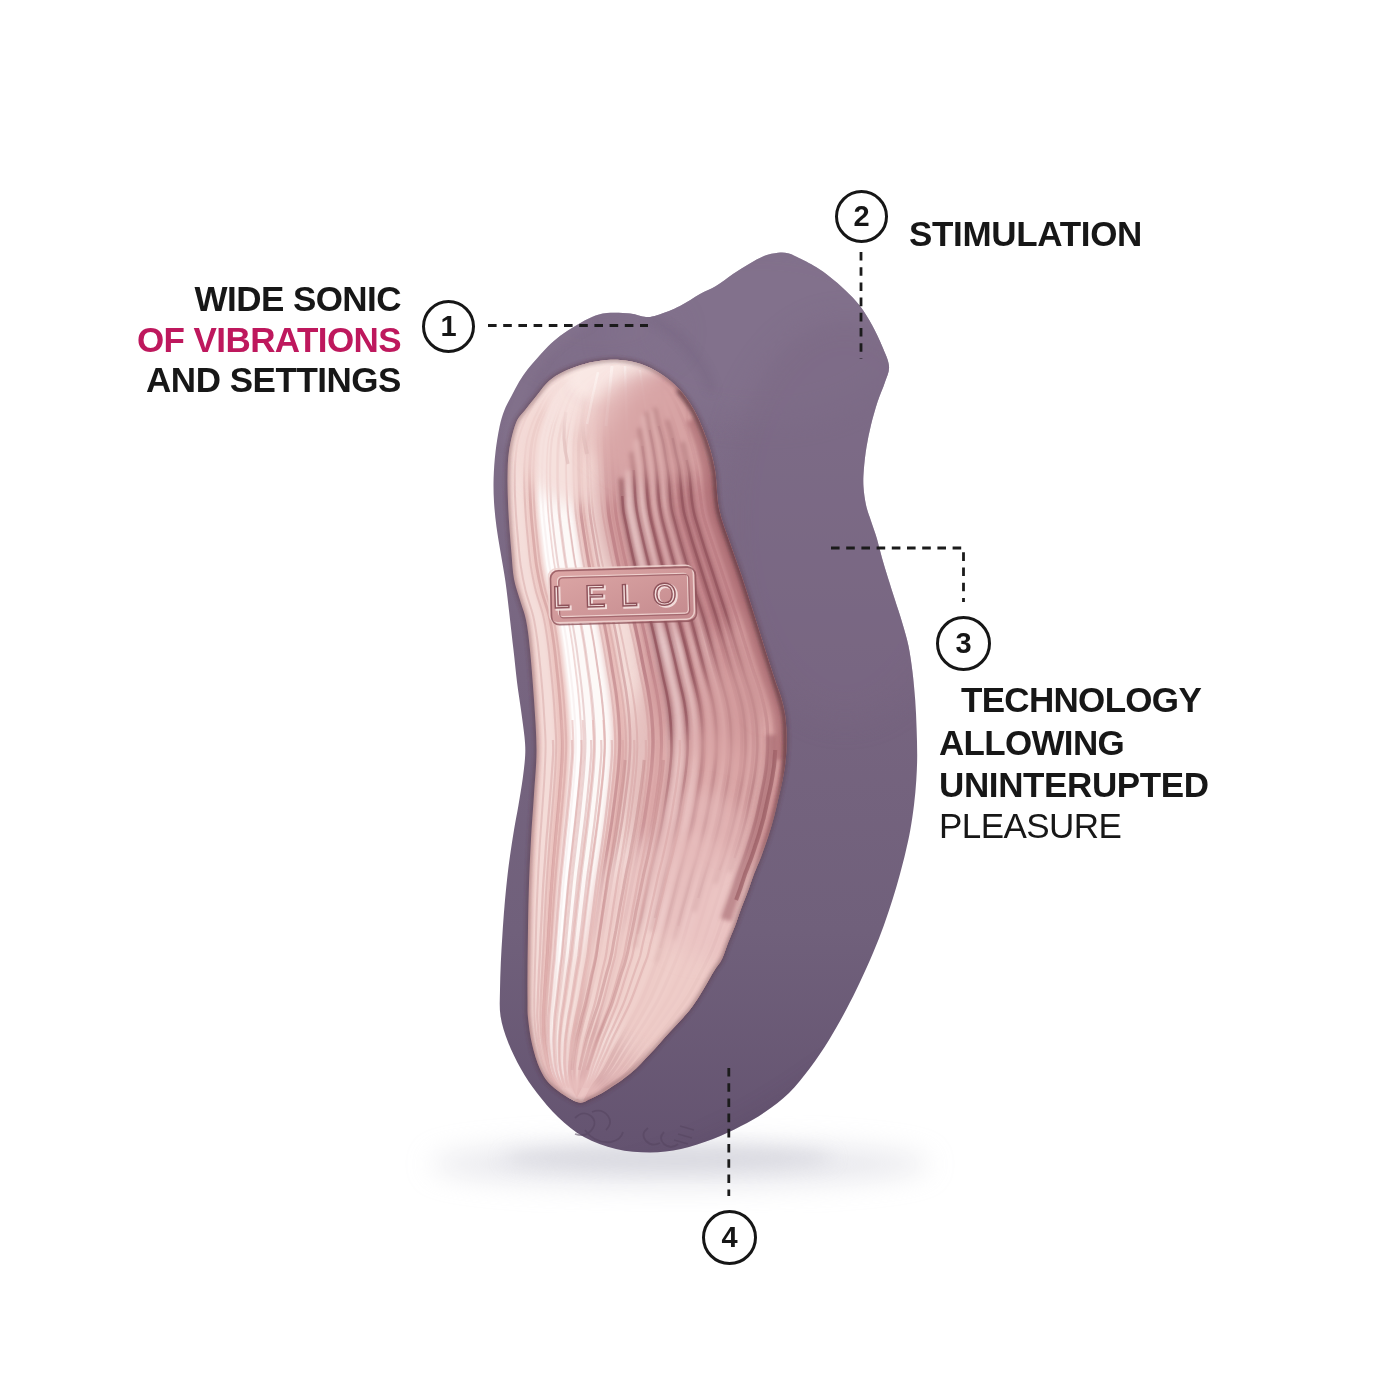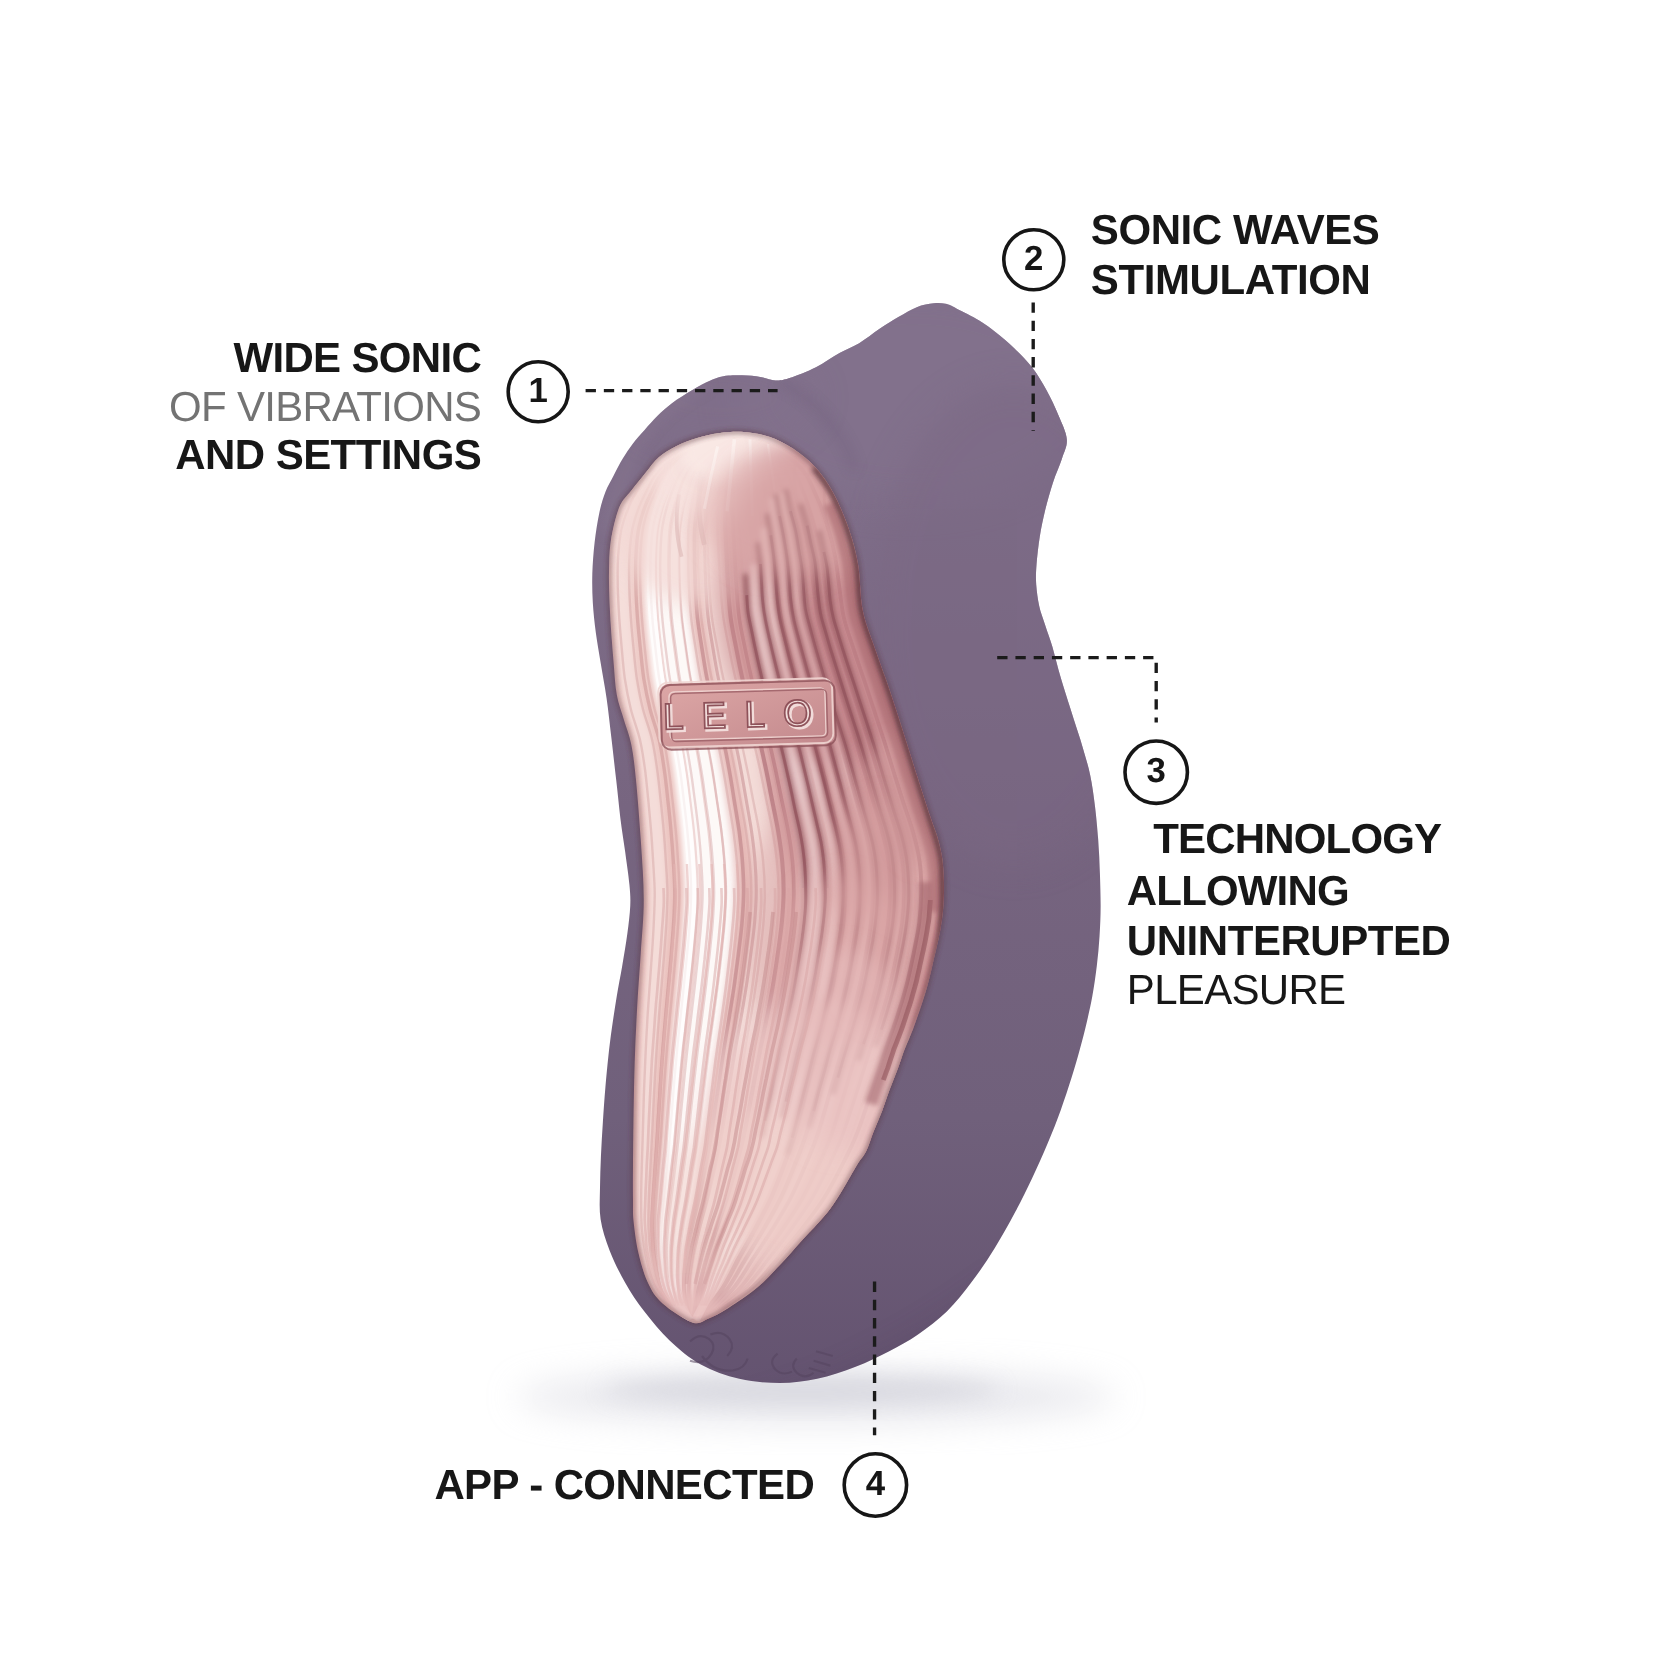--- a/index.html
+++ b/index.html
@@ -218,22 +218,20 @@
 <path d="M831,548 H963.5 V602" stroke="#1b1b1b" stroke-width="2.8" stroke-dasharray="8.6 6.6" fill="none"></path>
 <path d="M728.8,1068 V1196" stroke="#1b1b1b" stroke-width="2.8" stroke-dasharray="8.6 6.6" fill="none"></path>
 
 </svg>
 <div style="position:absolute;left:422px;top:300px;width:53px;height:53px;border:3px solid #161616;border-radius:50%;background:#fff;box-sizing:border-box;text-align:center;font-weight:700;font-size:29px;line-height:47px;color:#161616;">1</div>
 <div style="position:absolute;left:835px;top:190px;width:53px;height:53px;border:3px solid #161616;border-radius:50%;background:#fff;box-sizing:border-box;text-align:center;font-weight:700;font-size:29px;line-height:47px;color:#161616;">2</div>
 <div style="position:absolute;left:936px;top:616px;width:55px;height:55px;border:3px solid #161616;border-radius:50%;background:#fff;box-sizing:border-box;text-align:center;font-weight:700;font-size:29px;line-height:49px;color:#161616;">3</div>
 <div style="position:absolute;left:702px;top:1210px;width:55px;height:55px;border:3px solid #161616;border-radius:50%;background:#fff;box-sizing:border-box;text-align:center;font-weight:700;font-size:29px;line-height:49px;color:#161616;">4</div>
 
 <div style="position:absolute;top:281.4px;right:999px;text-align:right;white-space:nowrap;font-weight:700;font-size:35px;line-height:35px;letter-spacing:-0.55px;color:#171717;">WIDE SONIC</div>
-<div style="position:absolute;top:321.9px;right:999px;text-align:center;white-space:nowrap;font-weight:400;font-size:35px;line-height:35px;letter-spacing:-0.58px;color:#737373;">OF VIBRATIONS</div>
+<div style="position:absolute;top:321.9px;right:999px;text-align:center;white-space:nowrap;font-weight:700;font-size:35px;line-height:35px;letter-spacing:-0.58px;color:#be185d;">OF VIBRATIONS</div>
 <div style="position:absolute;top:361.9px;right:999px;text-align:right;white-space:nowrap;font-weight:700;font-size:35px;line-height:35px;letter-spacing:-0.47px;color:#171717;">AND SETTINGS</div>
-<div style="position:absolute;top:174.1px;left:909px;white-space:nowrap;font-weight:700;font-size:35px;line-height:35px;letter-spacing:-0.35px;color:#171717;">SONIC WAVES</div>
 <div style="position:absolute;top:215.9px;left:909px;white-space:nowrap;font-weight:700;font-size:35px;line-height:35px;letter-spacing:-0.32px;color:#171717;">STIMULATION</div>
 <div style="position:absolute;top:682.4px;left:939px;white-space:nowrap;font-weight:700;font-size:35px;line-height:35px;letter-spacing:-0.69px;color:#171717;margin-left:22px;">TECHNOLOGY</div>
 <div style="position:absolute;top:725.4px;left:939px;white-space:nowrap;font-weight:700;font-size:35px;line-height:35px;letter-spacing:-0.69px;color:#171717;">ALLOWING</div>
 <div style="position:absolute;top:767.1px;left:939px;white-space:nowrap;font-weight:700;font-size:35px;line-height:35px;letter-spacing:-0.37px;color:#171717;">UNINTERUPTED</div>
 <div style="position:absolute;top:807.9px;left:939px;white-space:nowrap;font-weight:400;font-size:35px;line-height:35px;letter-spacing:-0.57px;color:#171717;">PLEASURE</div>
-<div style="position:absolute;top:1219.7px;left:362px;white-space:nowrap;font-weight:700;font-size:35px;line-height:35px;letter-spacing:-0.51px;color:#171717;">APP - CONNECTED</div>
 
 </div>
 </body></html>

